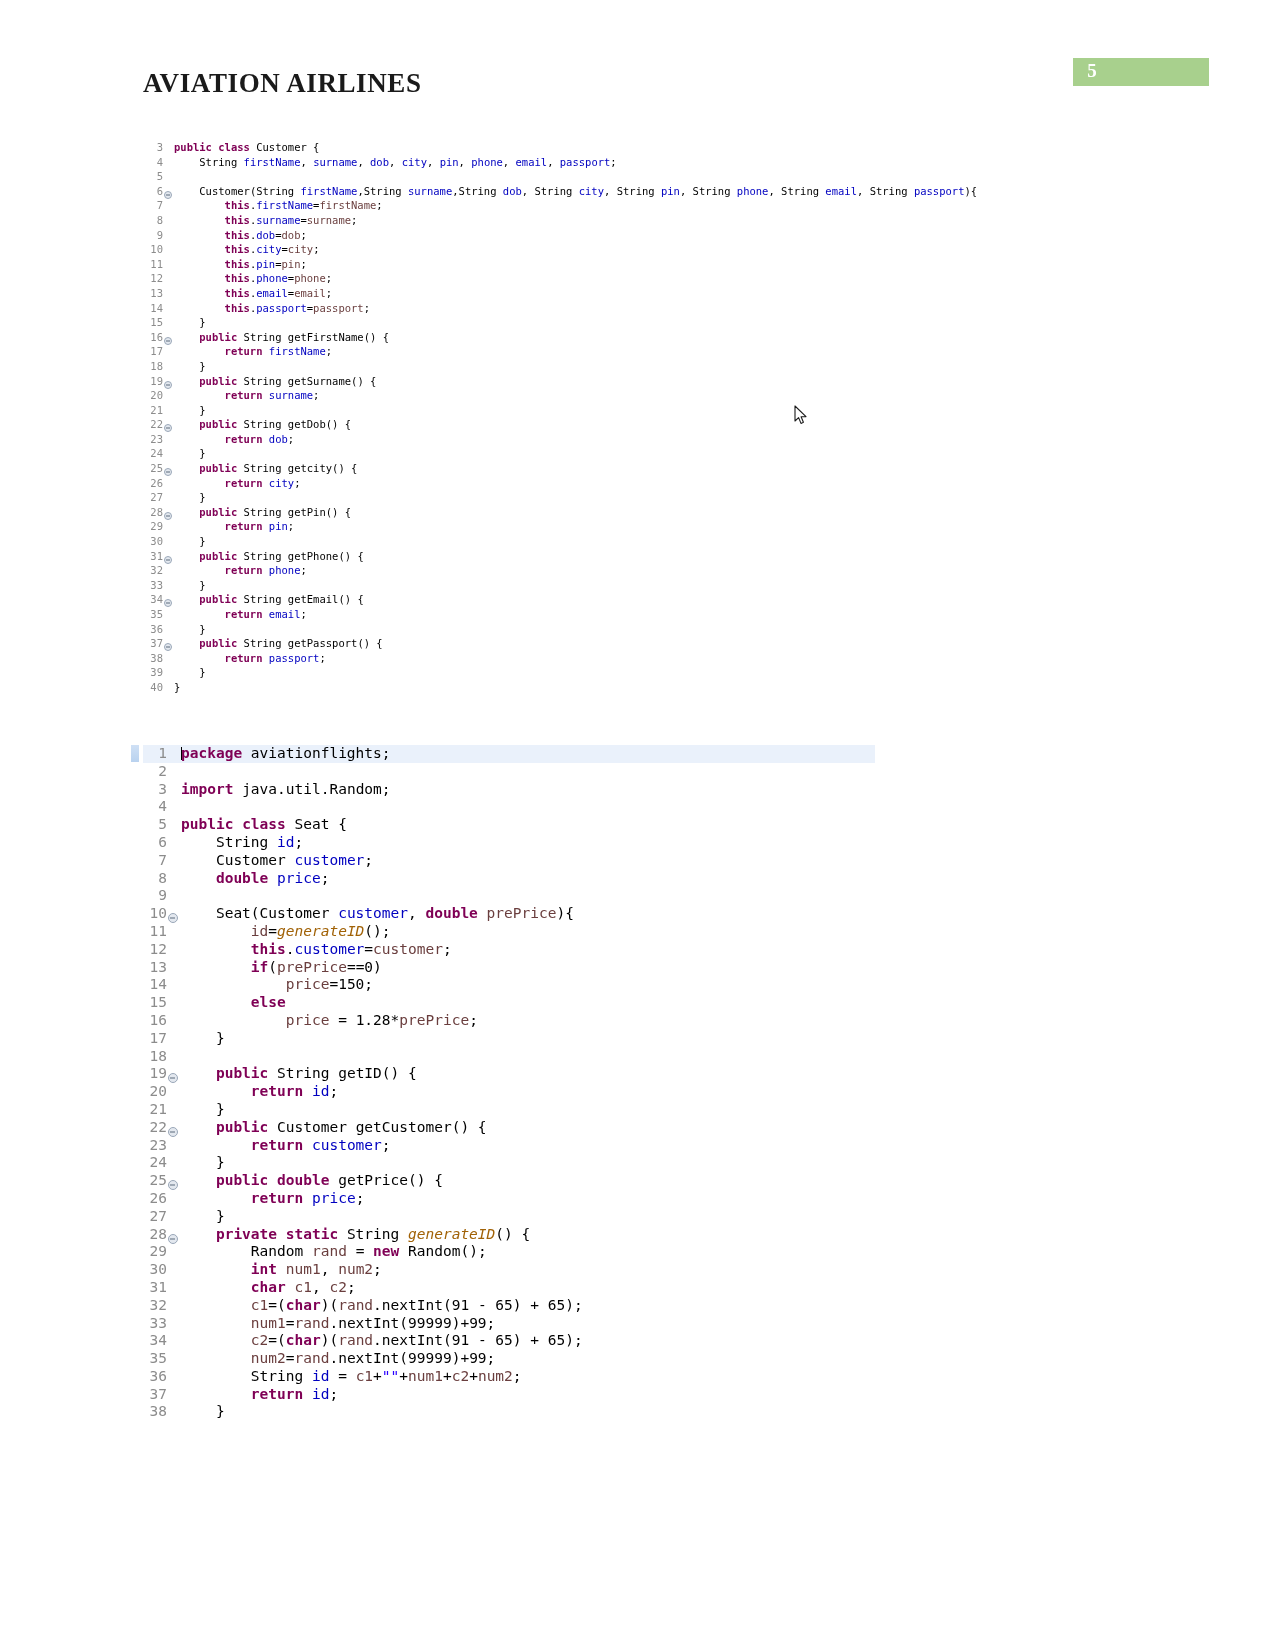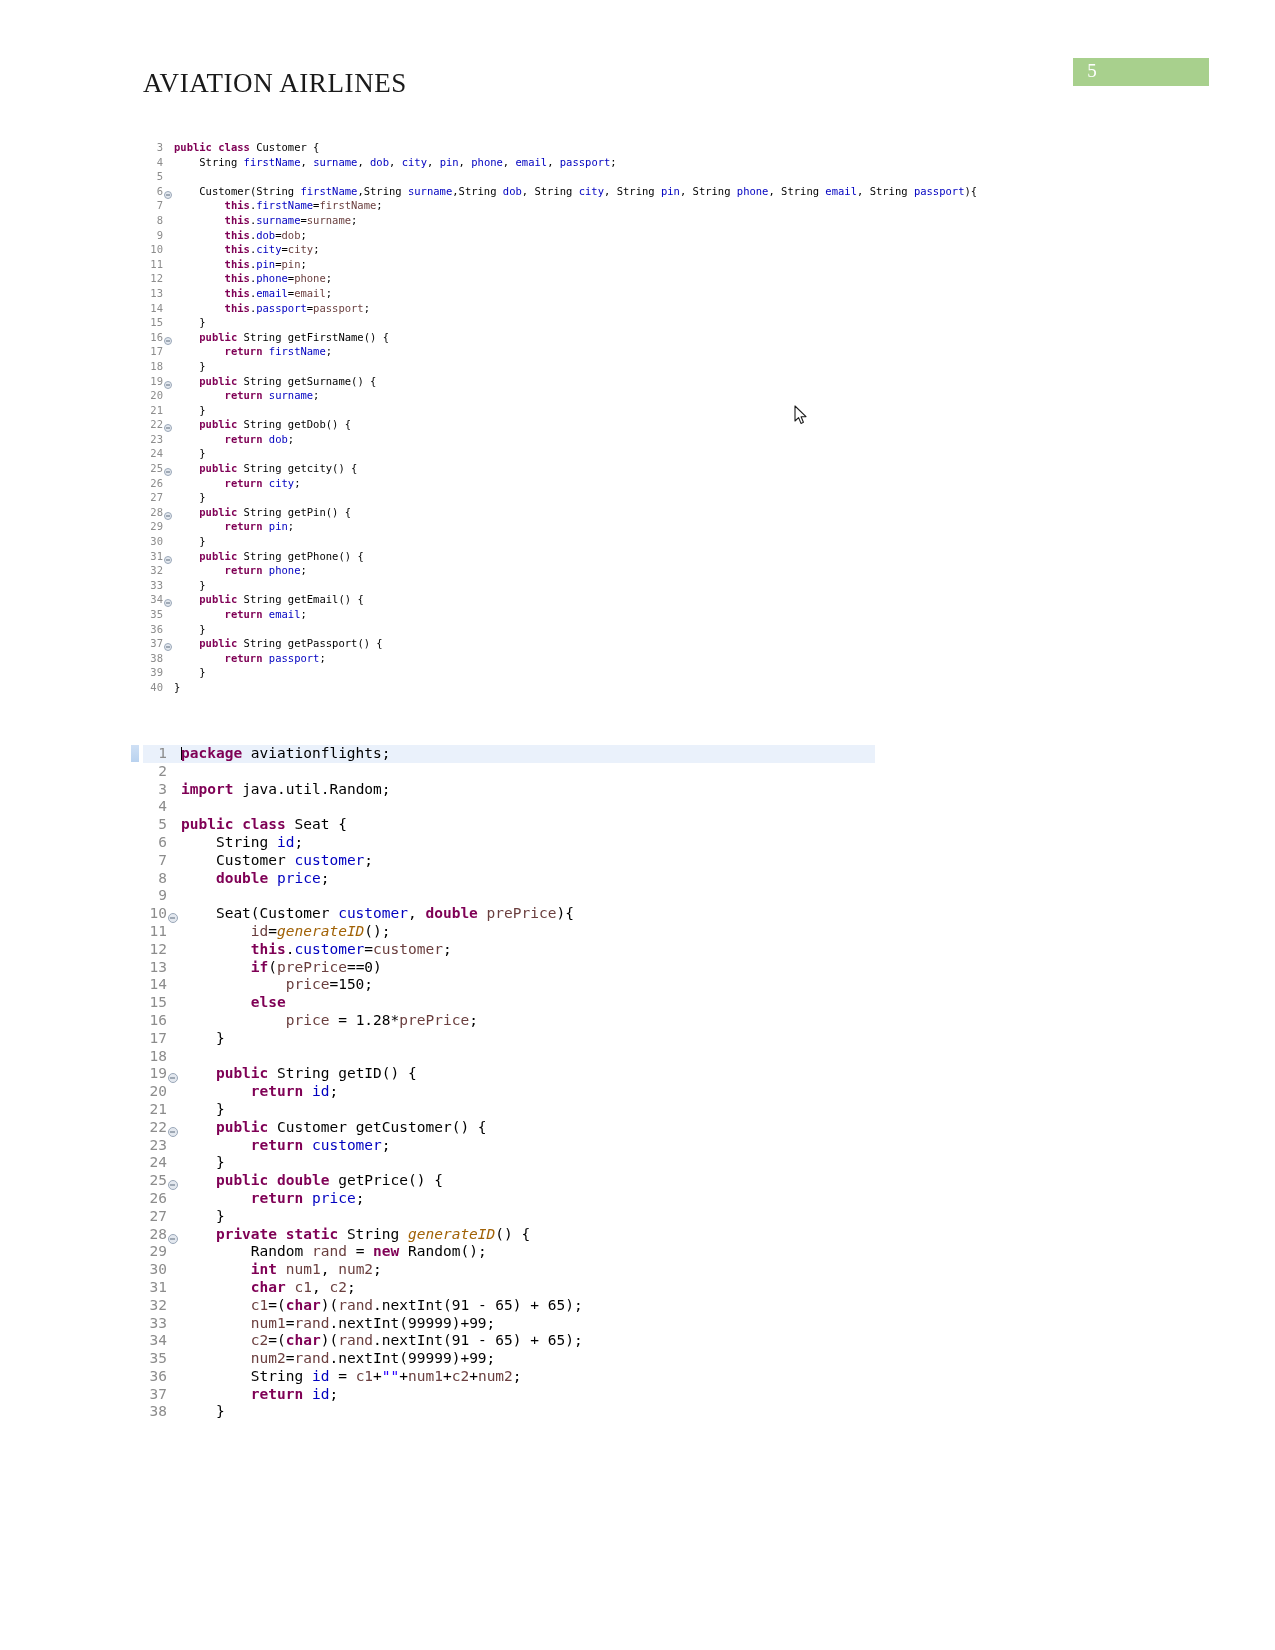--- a/index.html
+++ b/index.html
@@ -15,20 +15,21 @@
     overflow: hidden;
   }
 
   
   .page-header {
     position: absolute;
     top: 0;
     left: 0;
     width: 1071px;
     height: 120px;
+    font-weight: bold;
   }
   .doc-title {
     position: absolute;
     left: 143px;
     top: 68px;
     font-family: "Liberation Serif", serif;
     font-size: 27px;
     letter-spacing: 0.6px;
     color: #1a1a1a;
     white-space: nowrap;

